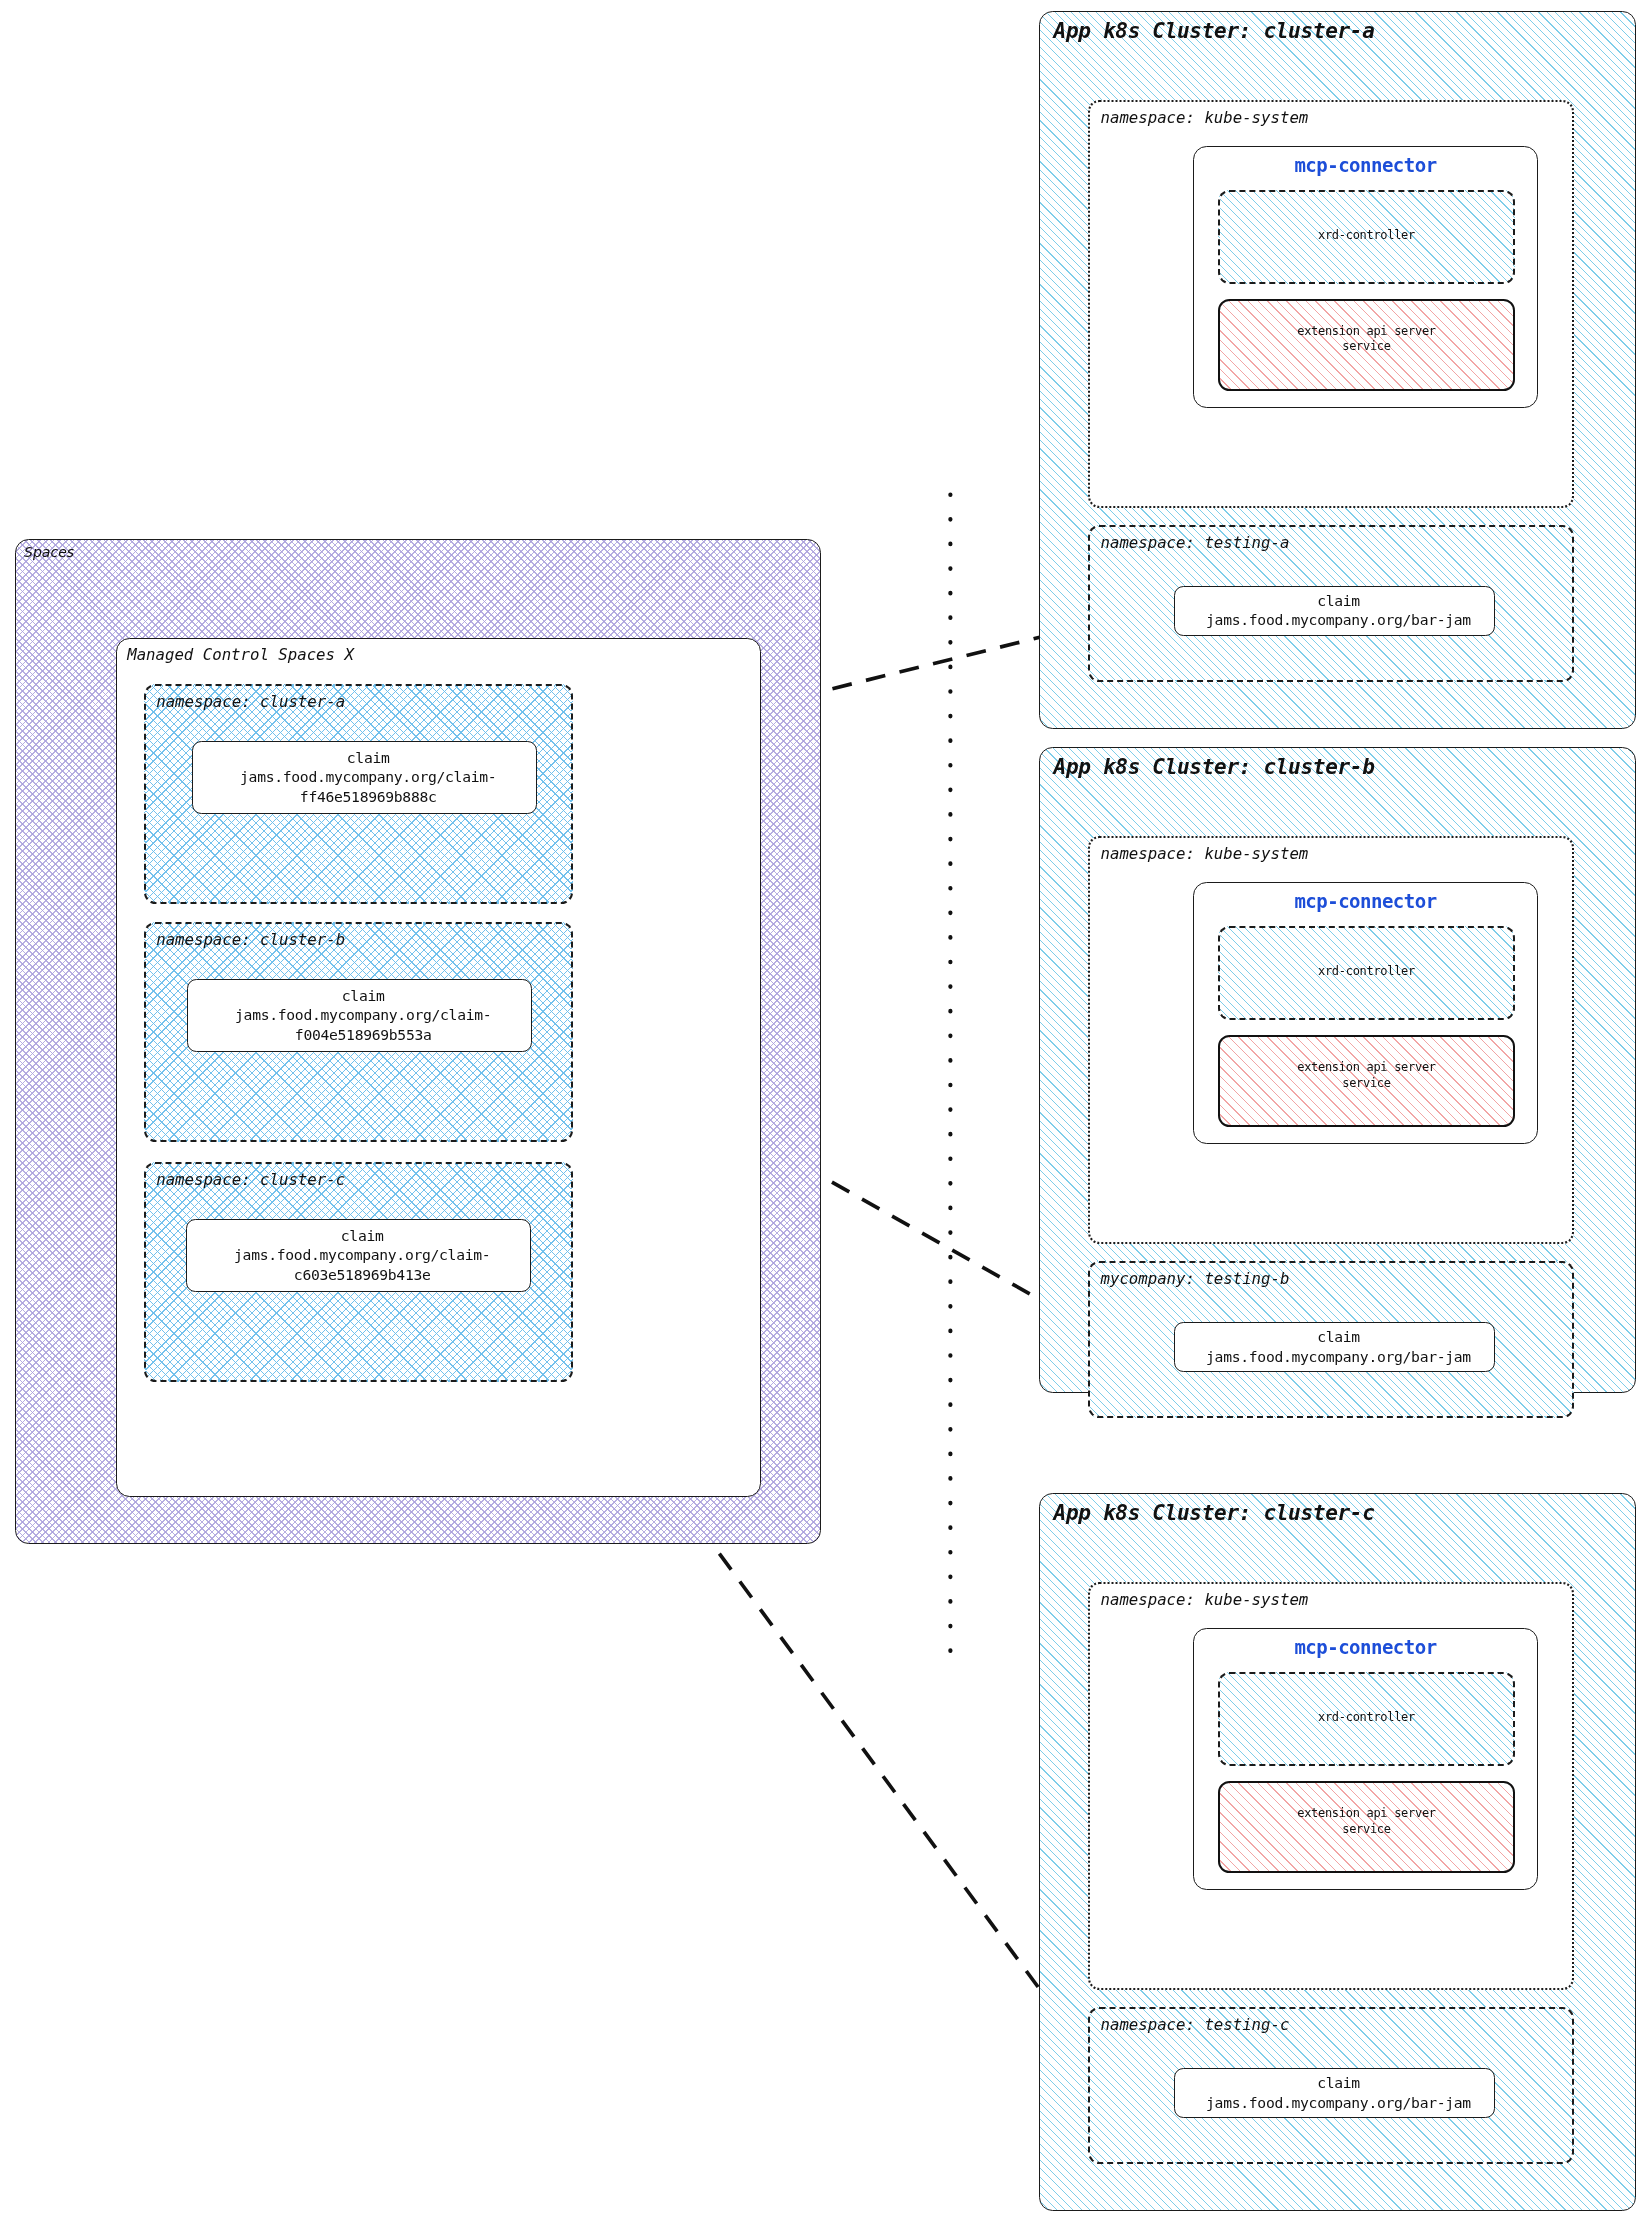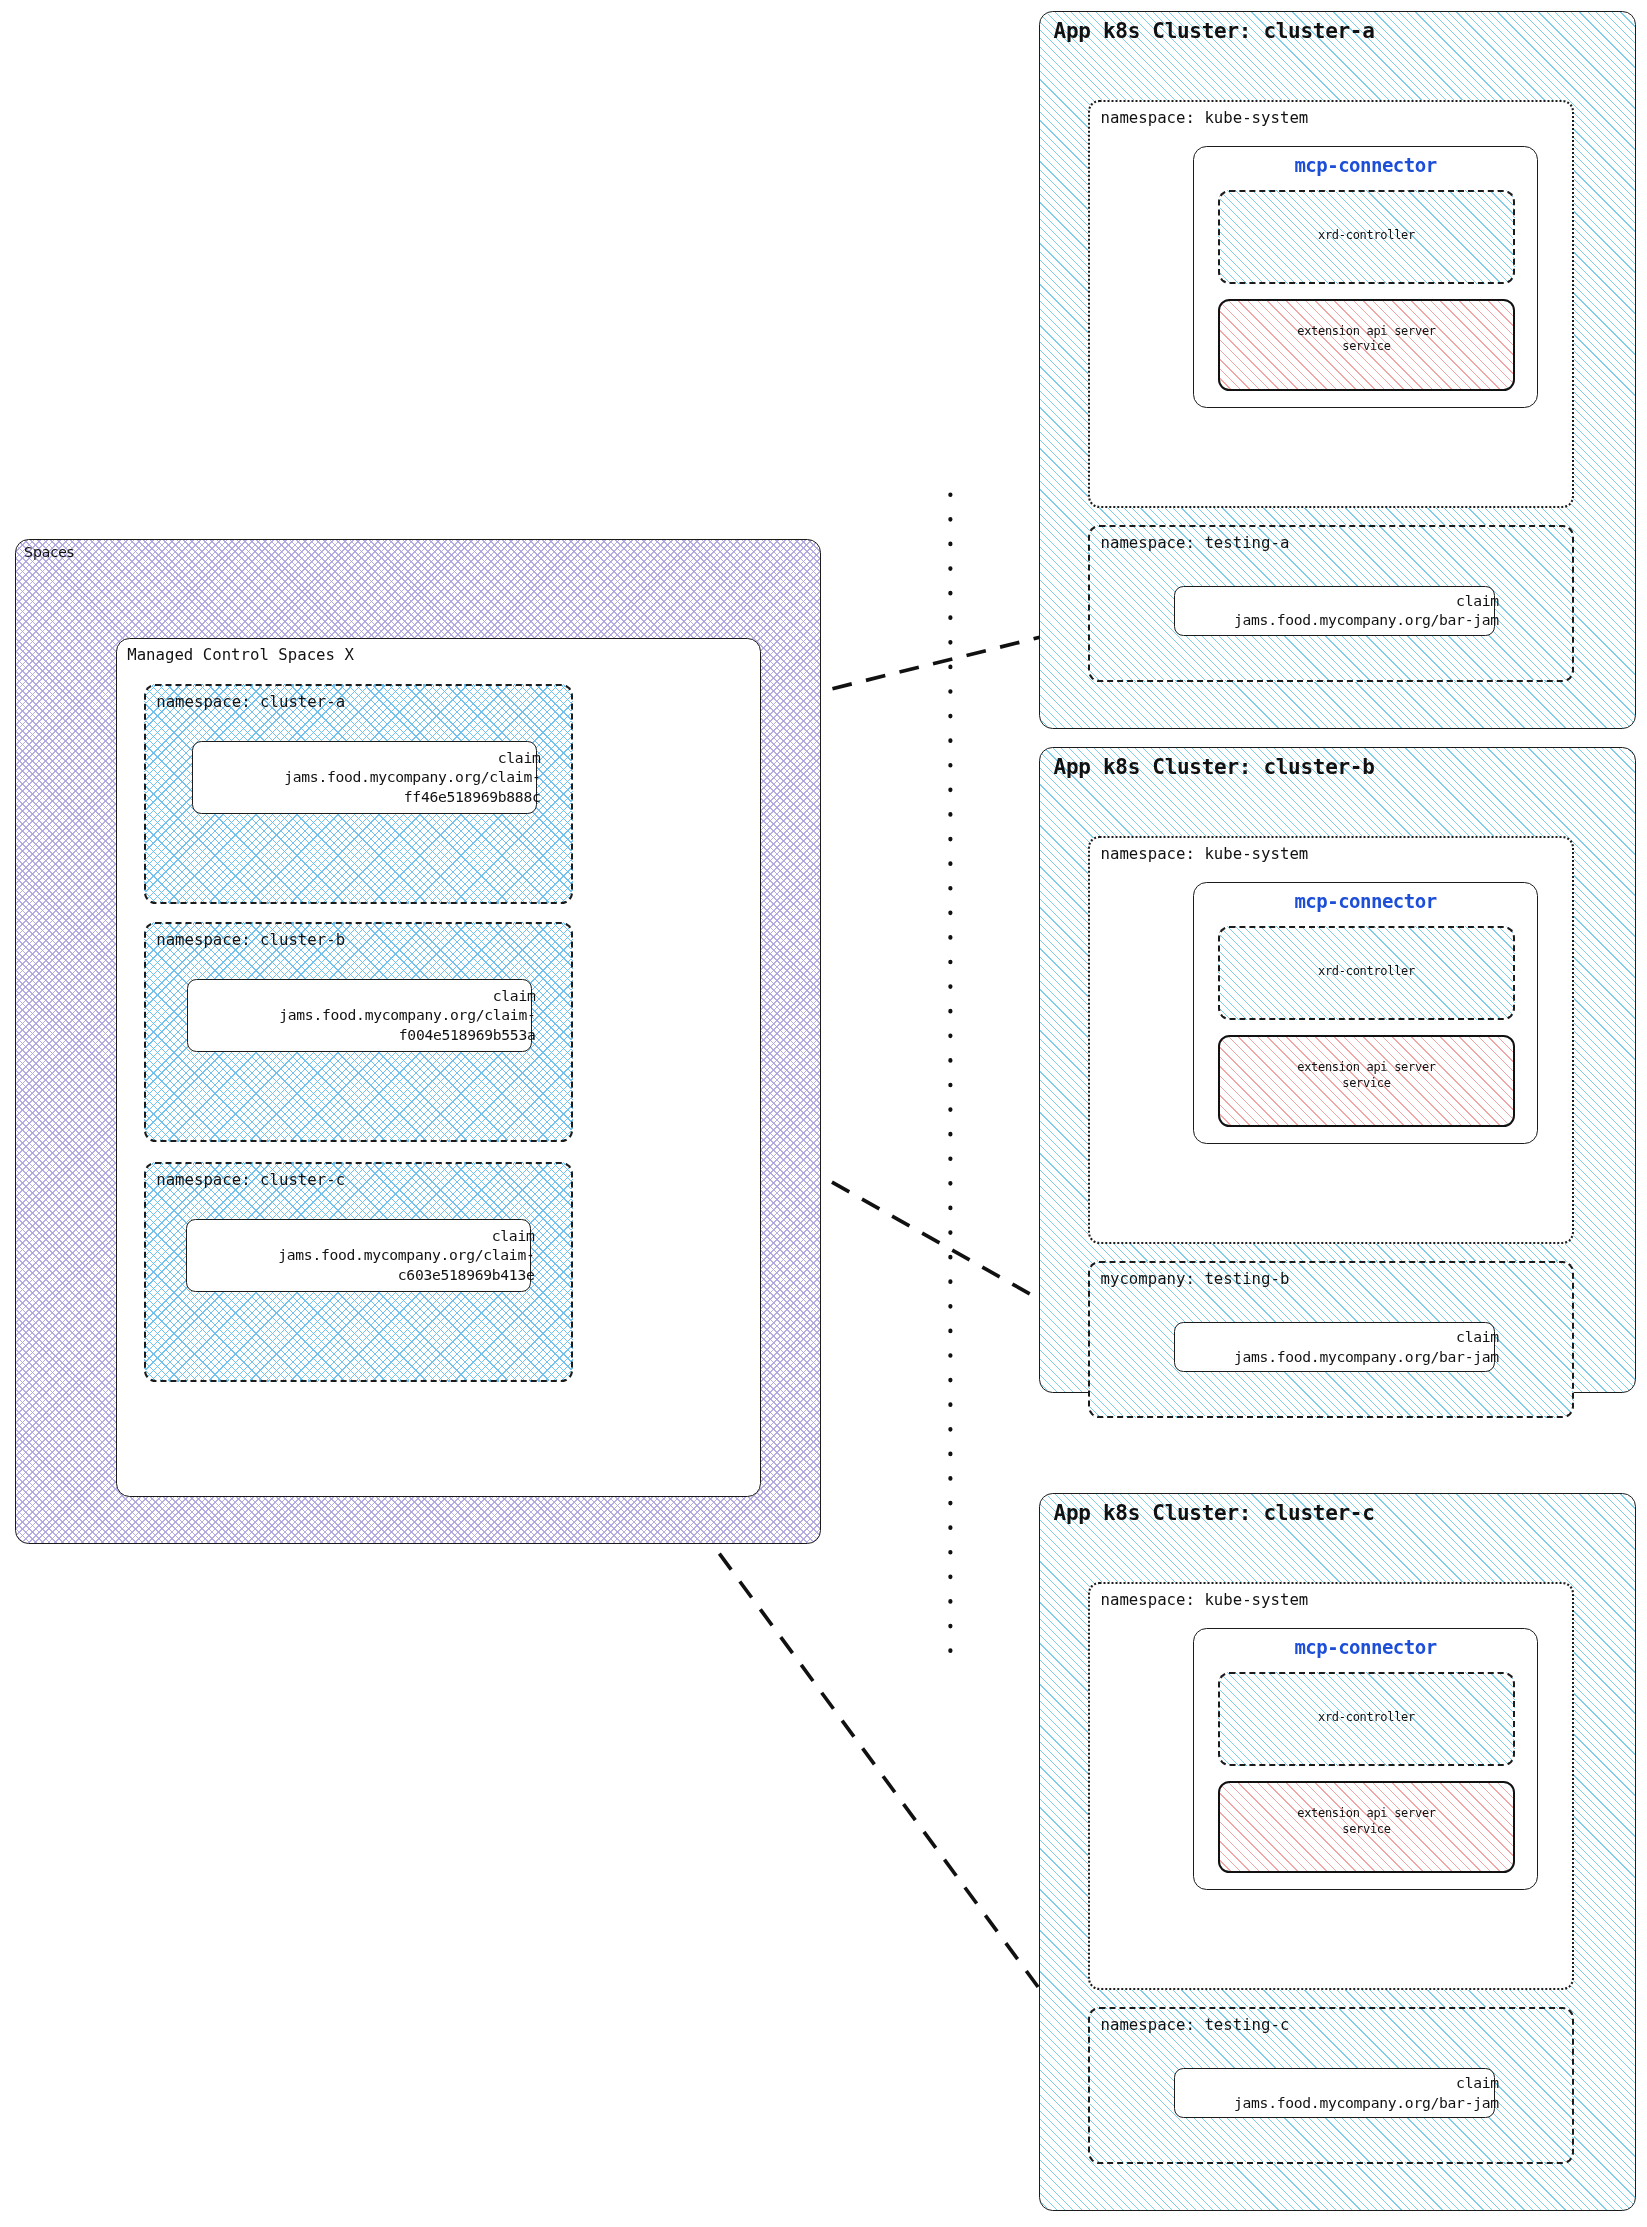--- a/index.html
+++ b/index.html
@@ -47,40 +47,41 @@
   .r-md{border-radius:11.5px;}
   .r-sm{border-radius:9.4px;}
 
   
   .lbl-corner{
     position:absolute;
     font-family:"DejaVu Sans Mono", monospace;
     color:#111;
     white-space:nowrap;
     letter-spacing:-0.3px;
+    font-style:italic;
   }
   .cluster-title{font-size:21px;font-weight:700;left:13.6px;top:7.3px;}
   .ns-title{font-size:15.7px;left:10.5px;top:6.3px;letter-spacing:0px;}
   .spaces-title{
     font-family:"DejaVu Sans", sans-serif;
     font-size:14px;left:8.4px;top:4.2px;font-weight:400;letter-spacing:0px;
   }
   .mcp-title{
     position:absolute;width:100%;text-align:center;top:7.3px;left:0;
     font-size:19px;font-weight:700;color:#1d4ed8;letter-spacing:-0.5px;
     font-family:"DejaVu Sans Mono", monospace;
   }
   .centered-label{
     position:absolute;width:100%;left:0;text-align:center;
     font-size:12px;color:#111;font-family:"DejaVu Sans Mono", monospace;
     line-height:1.32;letter-spacing:-0.3px;
   }
   .claim-text{
-    position:absolute;left:10px;width:100%;top:50%;transform:translateY(-50%);
-    text-align:right;font-size:14.7px;color:#111;line-height:1.35;
+    position:absolute;left:4px;width:100%;top:50%;transform:translateY(-50%);
+    text-align:center;font-size:14.7px;color:#111;line-height:1.35;
     font-family:"DejaVu Sans Mono", monospace;letter-spacing:-0.3px;
     padding:0 5.2px;box-sizing:border-box;
   }
   .claim-line{display:block;}
 
   svg.overlay{position:absolute;left:0;top:0;width:1647px;height:2227px;
               pointer-events:none;overflow:visible;}
 </style>
 </head>
 <body>

